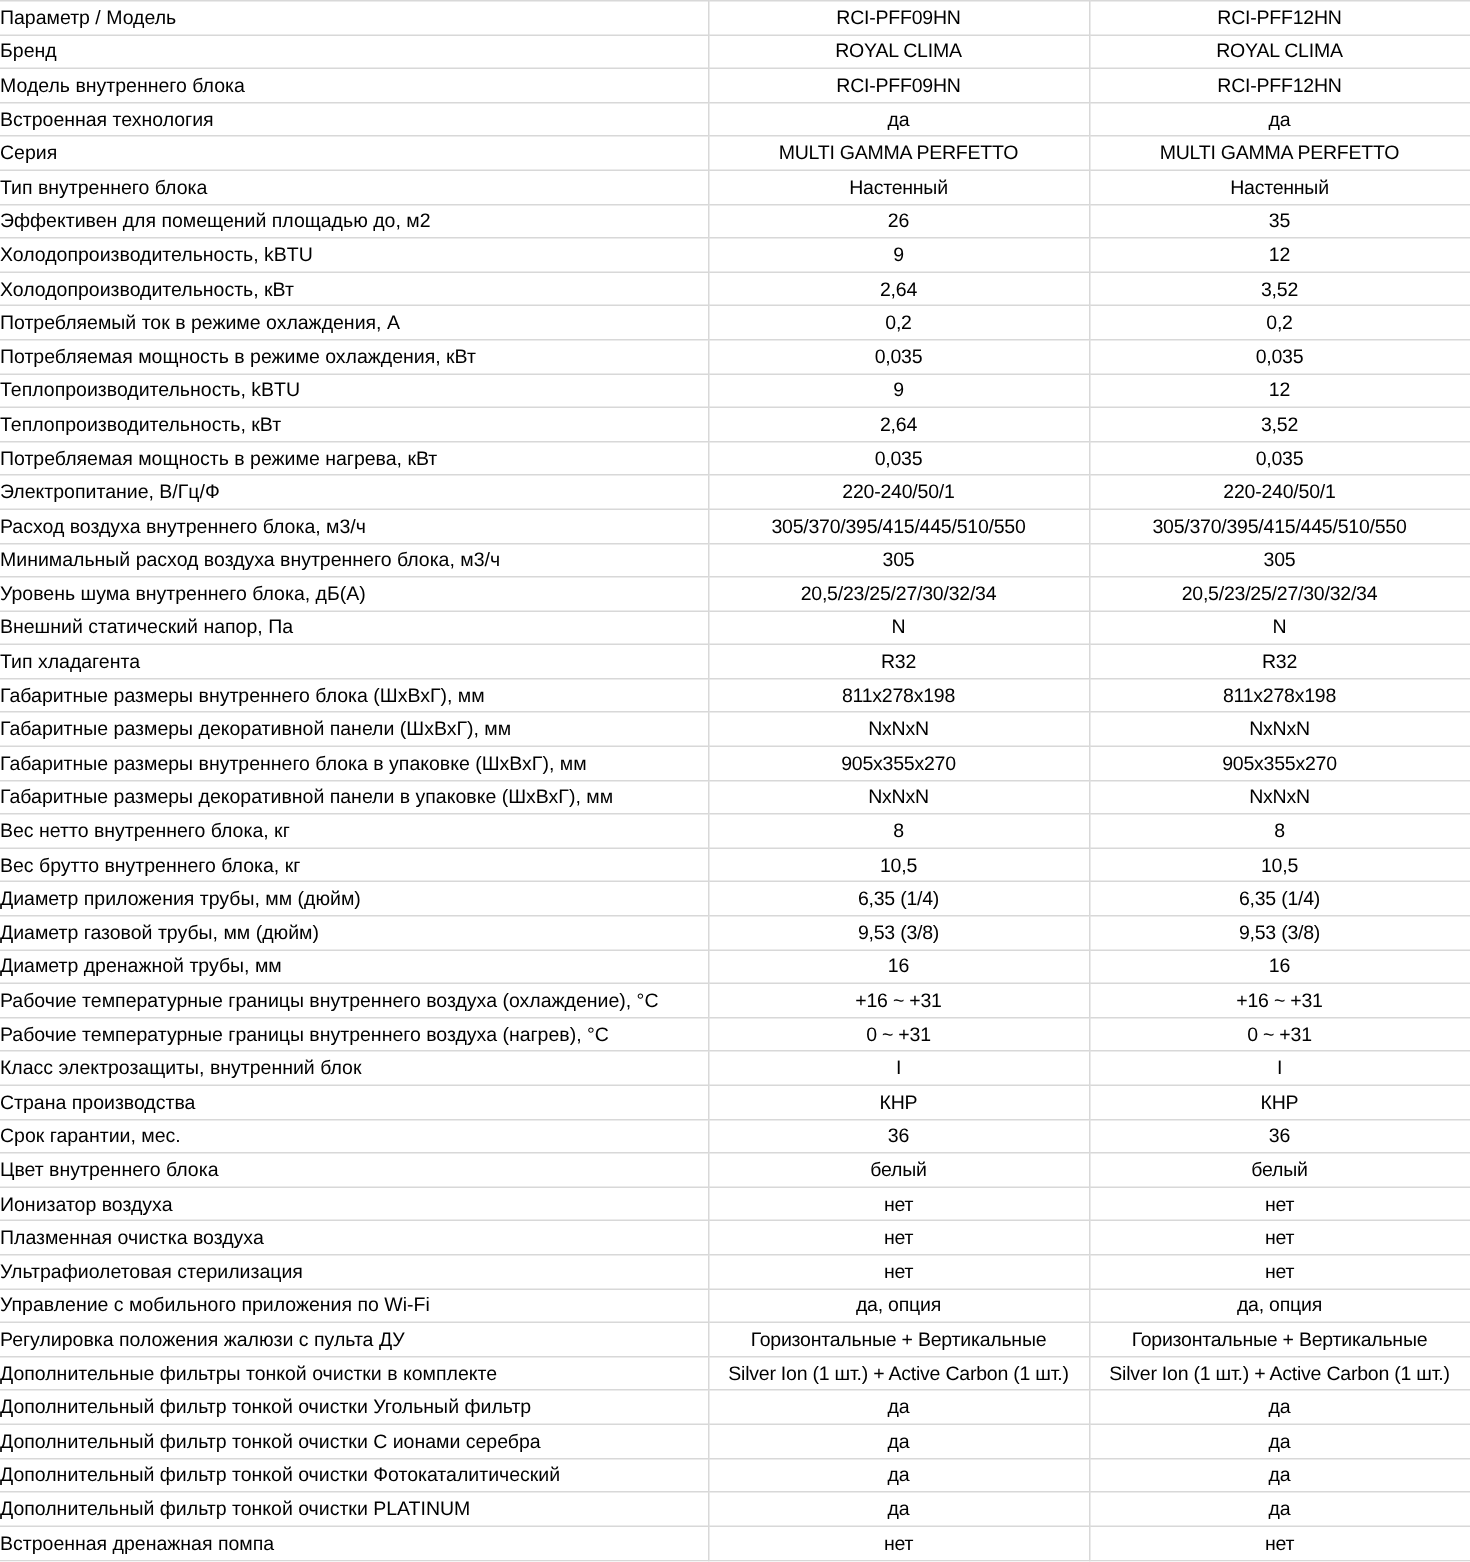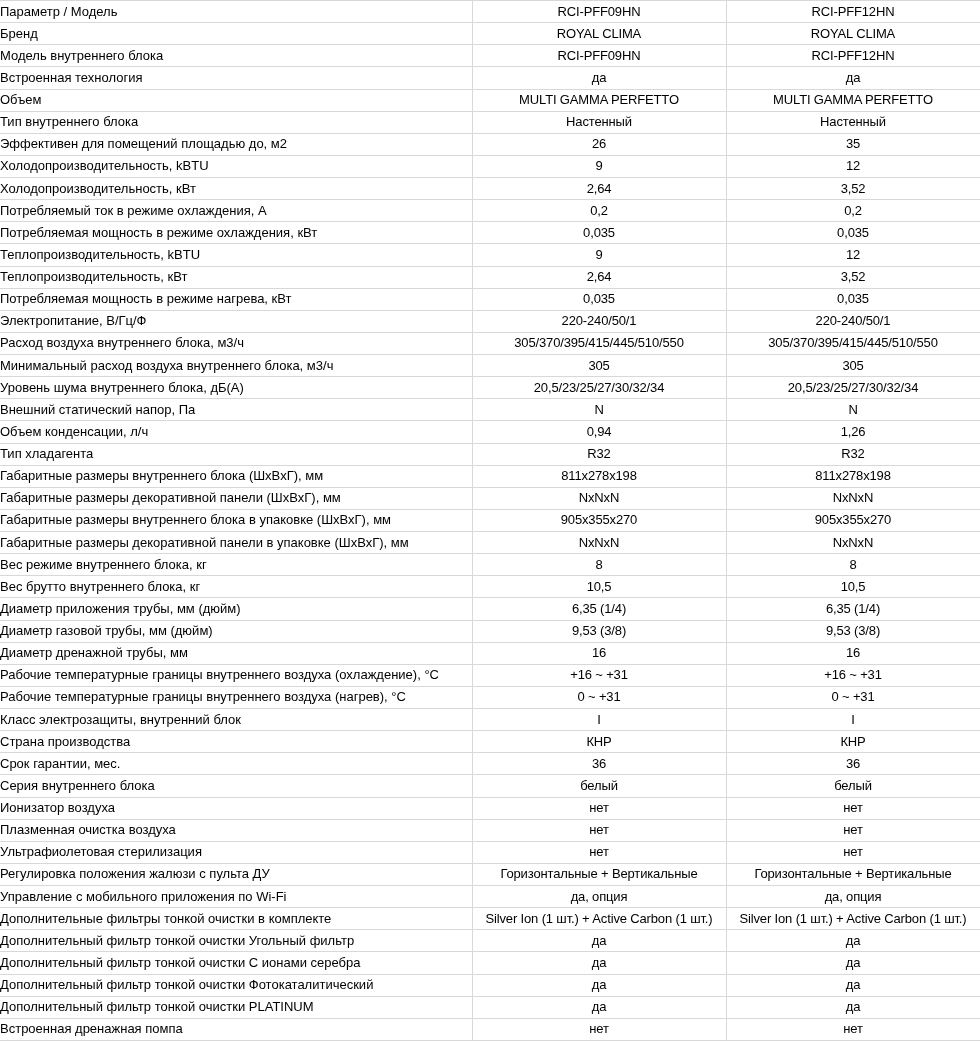--- a/index.html
+++ b/index.html
@@ -73,21 +73,21 @@
     <td class="value">RCI-PFF12HN</td>
   </tr>
 
   <tr>
     <td class="param">Встроенная технология</td>
     <td class="value">да</td>
     <td class="value">да</td>
   </tr>
 
   <tr>
-    <td class="param">Объем</td>
+    <td class="param">Серия</td>
     <td class="value">MULTI GAMMA PERFETTO</td>
     <td class="value">MULTI GAMMA PERFETTO</td>
   </tr>
 
   <tr>
     <td class="param">Тип внутреннего блока</td>
     <td class="value">Настенный</td>
     <td class="value">Настенный</td>
   </tr>
 
@@ -164,25 +164,20 @@
     <td class="value">20,5/23/25/27/30/32/34</td>
   </tr>
 
 
   <tr>
     <td class="param">Внешний статический напор, Па</td>
     <td class="value">N</td>
     <td class="value">N</td>
   </tr>
 
-  <tr>
-    <td class="param">Объем конденсации, л/ч</td>
-    <td class="value">0,94</td>
-    <td class="value">1,26</td>
-  </tr>
 
   <tr>
     <td class="param">Тип хладагента</td>
     <td class="value">R32</td>
     <td class="value">R32</td>
   </tr>
 
   <tr>
     <td class="param">Габаритные размеры внутреннего блока (ШхВхГ), мм</td>
     <td class="value">811x278x198</td>
@@ -201,21 +196,21 @@
     <td class="value">905x355x270</td>
   </tr>
 
   <tr>
     <td class="param">Габаритные размеры декоративной панели в упаковке (ШхВхГ), мм</td>
     <td class="value">NxNxN</td>
     <td class="value">NxNxN</td>
   </tr>
 
   <tr>
-    <td class="param">Вес режиме внутреннего блока, кг</td>
+    <td class="param">Вес нетто внутреннего блока, кг</td>
     <td class="value">8</td>
     <td class="value">8</td>
   </tr>
 
   <tr>
     <td class="param">Вес брутто внутреннего блока, кг</td>
     <td class="value">10,5</td>
     <td class="value">10,5</td>
   </tr>
 
@@ -262,56 +257,56 @@
     <td class="value">КНР</td>
   </tr>
 
   <tr>
     <td class="param">Срок гарантии, мес.</td>
     <td class="value">36</td>
     <td class="value">36</td>
   </tr>
 
   <tr>
-    <td class="param">Серия внутреннего блока</td>
+    <td class="param">Цвет внутреннего блока</td>
     <td class="value">белый</td>
     <td class="value">белый</td>
   </tr>
 
   <tr>
     <td class="param">Ионизатор воздуха</td>
     <td class="value">нет</td>
     <td class="value">нет</td>
   </tr>
 
   <tr>
     <td class="param">Плазменная очистка воздуха</td>
     <td class="value">нет</td>
     <td class="value">нет</td>
   </tr>
 
   <tr>
     <td class="param">Ультрафиолетовая стерилизация</td>
     <td class="value">нет</td>
     <td class="value">нет</td>
+  </tr>
+
+  <tr>
+    <td class="param">Управление с мобильного приложения по Wi-Fi</td>
+    <td class="value">да, опция</td>
+    <td class="value">да, опция</td>
   </tr>
 
   <tr>
     <td class="param">Регулировка положения жалюзи с пульта ДУ</td>
     <td class="value">Горизонтальные + Вертикальные</td>
     <td class="value">Горизонтальные + Вертикальные</td>
   </tr>
 
   <tr>
-    <td class="param">Управление с мобильного приложения по Wi-Fi</td>
-    <td class="value">да, опция</td>
-    <td class="value">да, опция</td>
-  </tr>
-
-  <tr>
     <td class="param">Дополнительные фильтры тонкой очистки в комплекте</td>
     <td class="value">Silver Ion (1 шт.) + Active Carbon (1 шт.)</td>
     <td class="value">Silver Ion (1 шт.) + Active Carbon (1 шт.)</td>
   </tr>
 
   <tr>
     <td class="param">Дополнительный фильтр тонкой очистки Угольный фильтр</td>
     <td class="value">да</td>
     <td class="value">да</td>
   </tr>

